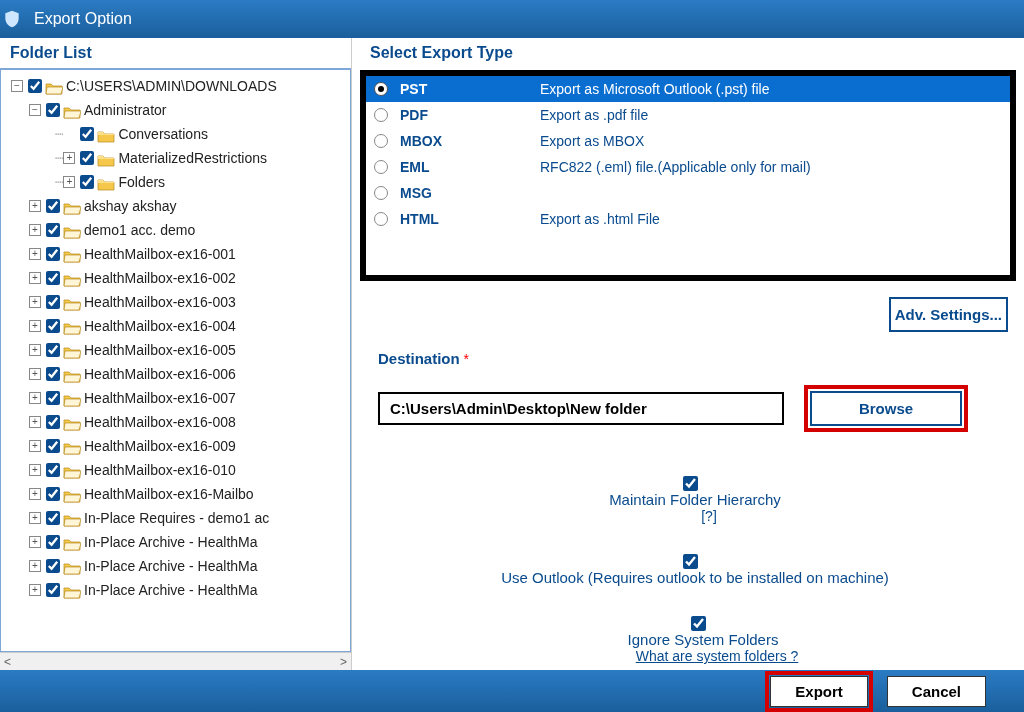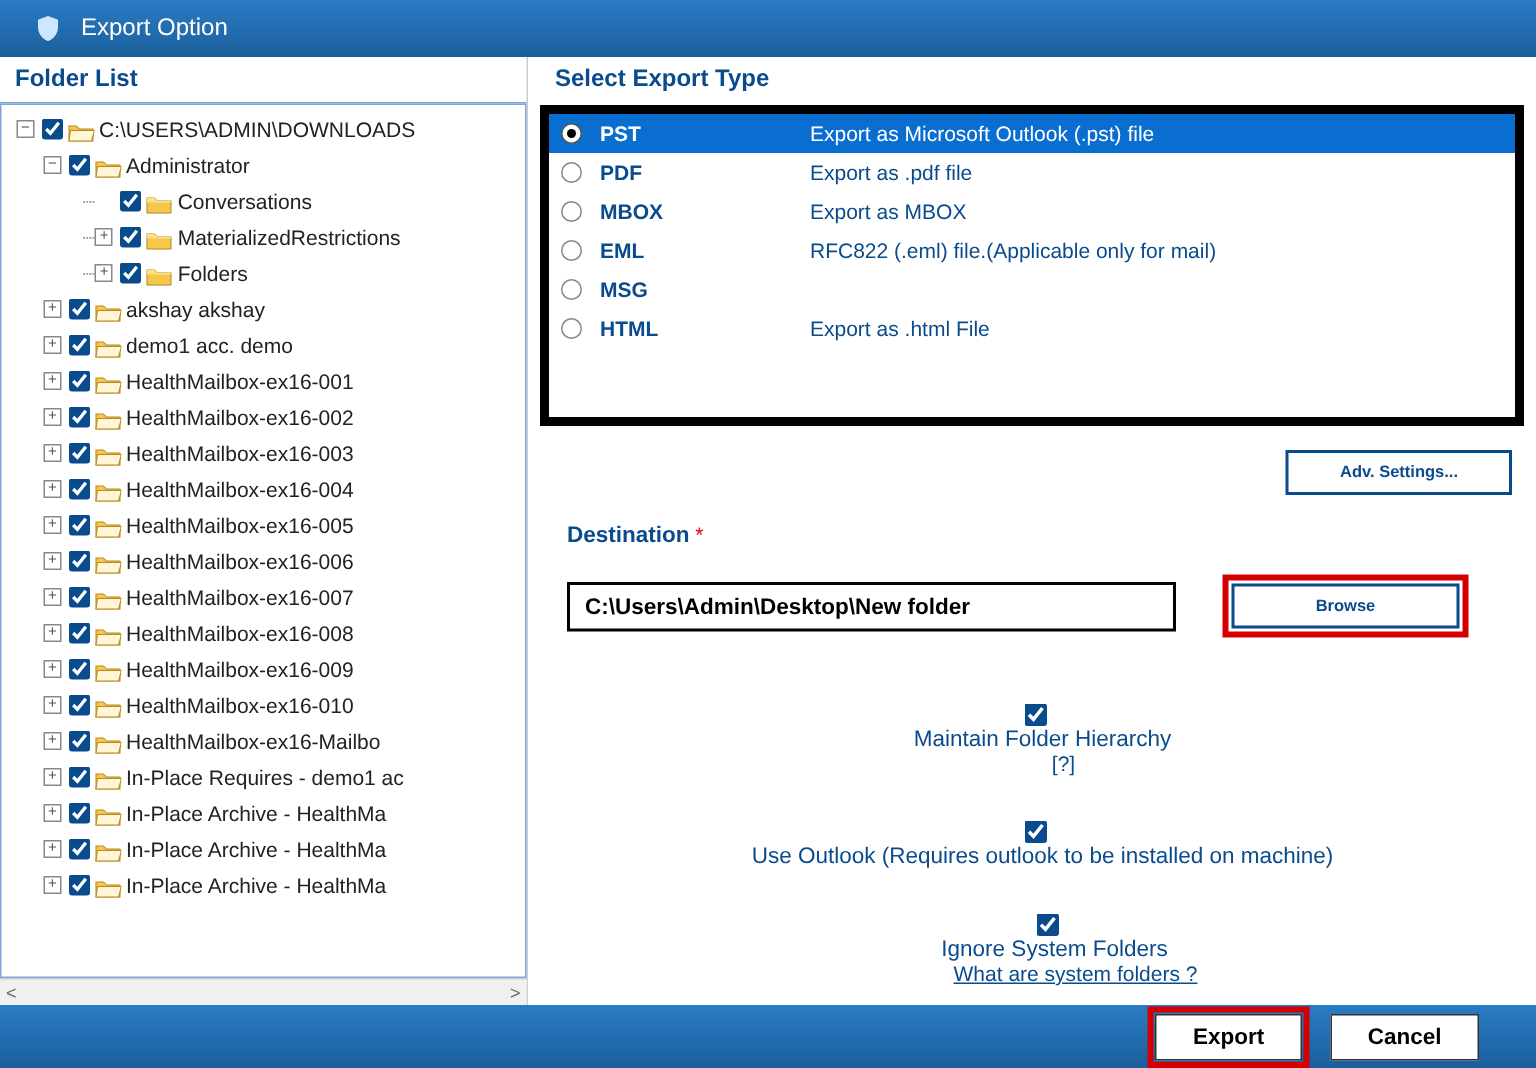--- a/index.html
+++ b/index.html
@@ -3,21 +3,21 @@
 <meta charset="utf-8">
 <style>
 * { box-sizing: border-box; margin: 0; padding: 0; }
 body { font-family: "Segoe UI", Tahoma, sans-serif; font-size: 14px; background: #f0f0f0; overflow: hidden; }
 
 .window { width: 1024px; height: 712px; background: #fff; display: flex; flex-direction: column; }
 
 .titlebar {
   height: 38px;
   background: linear-gradient(to bottom, #2b7bc4, #1a5f9c);
-  display: flex; align-items: center; padding: 0 22px;
+  display: flex; align-items: center; padding: 0 2px;
   color: #fff; font-size: 16px;
 }
 .titlebar .shield-icon { width: 20px; height: 20px; margin-right: 12px; }
 
 .bg-header-text {
   position: absolute; top: 0; left: 40px; font-size: 20px; font-weight: bold;
   color: #2776b8; font-style: italic; letter-spacing: 0.5px;
   z-index: -1;
 }
 
@@ -49,26 +49,26 @@
 .type-row.selected .radio { background: #fff; }
 .type-row .radio .dot { width: 6px; height: 6px; border-radius: 50%; background: #000; display: none; }
 .type-row.selected .radio .dot { display: block; }
 .type-row .radio.empty { border-color: #888; }
 .type-name { width: 140px; font-weight: bold; color: #0a4b8e; }
 .type-row.selected .type-name { color: #fff; }
 .type-desc { color: #0a4b8e; }
 .type-row.selected .type-desc { color: #fff; }
 
 .adv-row { display: flex; justify-content: flex-end; margin: 16px 8px 0 0; }
-.btn { border: 2px solid #0a4b8e; background: #fff; color: #0a4b8e; font-weight: bold; padding: 7px 34px; font-size: 11px; cursor: pointer; }
+.btn { border: 2px solid #0a4b8e; background: #fff; color: #0a4b8e; font-weight: bold; padding: 7px 4px; font-size: 15px; cursor: pointer; }
 
 .dest-section { margin: 18px 8px 0 18px; }
 .dest-label { color: #0a4b8e; font-weight: bold; font-size: 15px; }
 .req { color: red; }
-.dest-row { display: flex; align-items: center; gap: 31px; margin-top: 18px; }
+.dest-row { display: flex; align-items: center; gap: 20px; margin-top: 18px; }
 .dest-input { flex: 0 0 406px; border: 2px solid #000; padding: 6px 10px; font-size: 15px; font-weight: bold; color: #000; }
 .browse-wrap { border: 4px solid #d40000; padding: 2px; }
 .browse-btn { width: 152px; }
 
 .options { margin: 44px 8px 0 22px; color: #0a4b8e; font-size: 15px; }
 .opt-row { display: flex; align-items: center; margin-bottom: 30px; flex-direction: column; }
 .opt-row:last-child { margin-bottom: 6px; margin-left: 16px; }
 .opt-chk { width: 15px; height: 15px; accent-color: #0a4b8e; margin-right: 10px; }
 .opt-label { font-weight: 500; }
 .help-link { color: #0a4b8e; text-decoration: underline; margin-left: 28px; font-size: 14px; cursor: pointer; }

